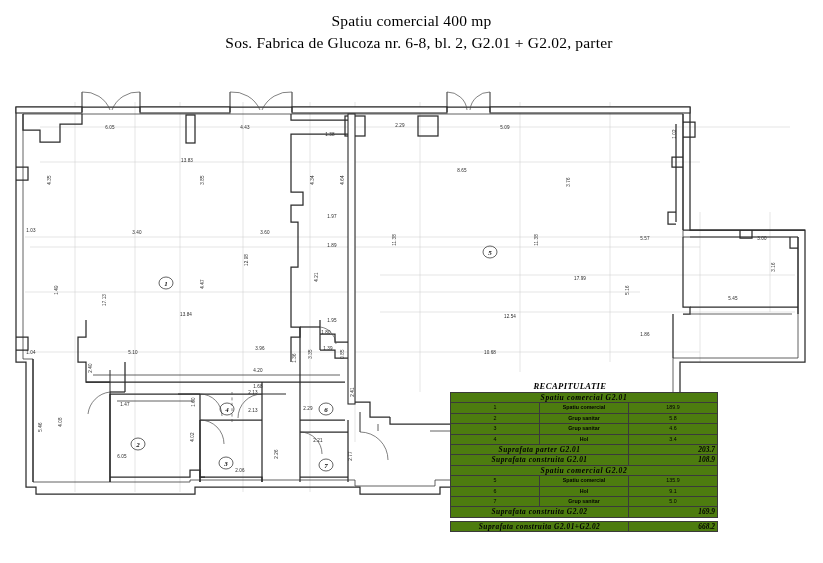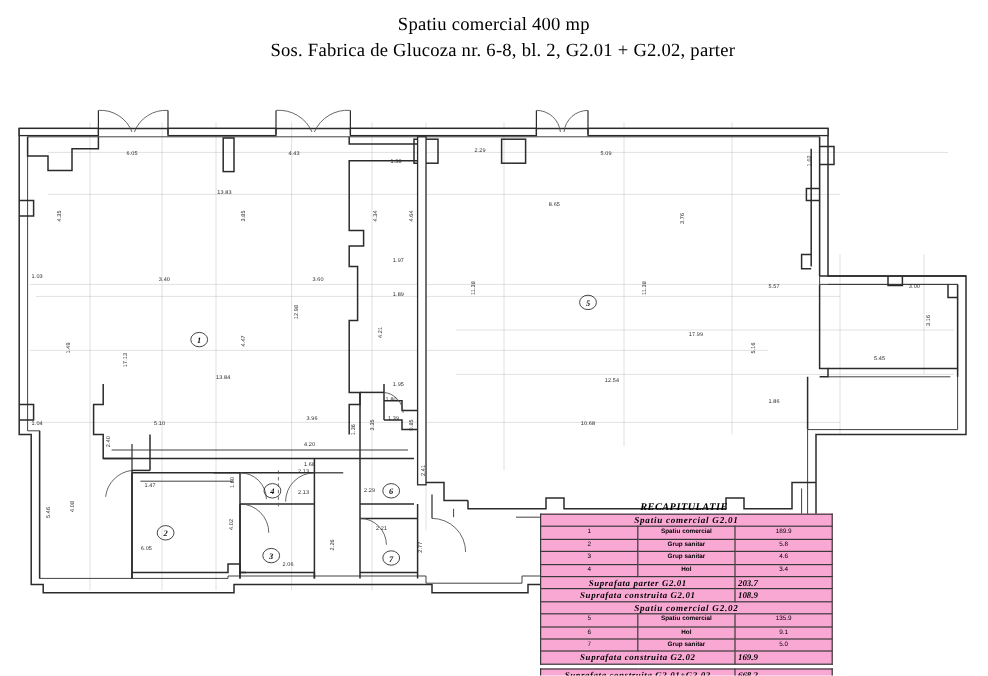--- a/index.html
+++ b/index.html
@@ -86,27 +86,26 @@
     width: 240px;
   }
   #recap-title {
     text-align: center;
     font-family: "Liberation Serif", "DejaVu Serif", serif;
     font-style: italic;
     font-weight: bold;
     font-size: 8.6px;
     letter-spacing: 0.4px;
     margin-bottom: 1px;
-    margin-top: 36px;
   }
   table.recap-table {
     border-collapse: collapse;
-    width: 244px;
+    width: 268px;
     table-layout: fixed;
-    background: #f9a8d4;
+    background: #4d7c0f;
   }
   table.recap-table td {
     border: 0.7px solid #3a3a3a;
     padding: 0px 2px;
     height: 9.4px;
     line-height: 9.4px;
     font-family: "Liberation Sans", "DejaVu Sans", sans-serif;
     font-size: 5.3px;
     vertical-align: middle;
   }
@@ -123,21 +122,21 @@
   }
   tr.total-row td.total-label {
     text-align: center;
     font-family: "Liberation Serif", "DejaVu Serif", serif;
     font-style: italic;
     font-weight: bold;
     font-size: 7.4px;
     letter-spacing: 0.5px;
   }
   tr.total-row td.total-value {
-    text-align: left;
+    text-align: right;
     font-family: "Liberation Serif", "DejaVu Serif", serif;
     font-style: italic;
     font-weight: bold;
     font-size: 7.4px;
   }
   .grand-table {
     margin-top: 3px;
   }
 </style>
 </head>

